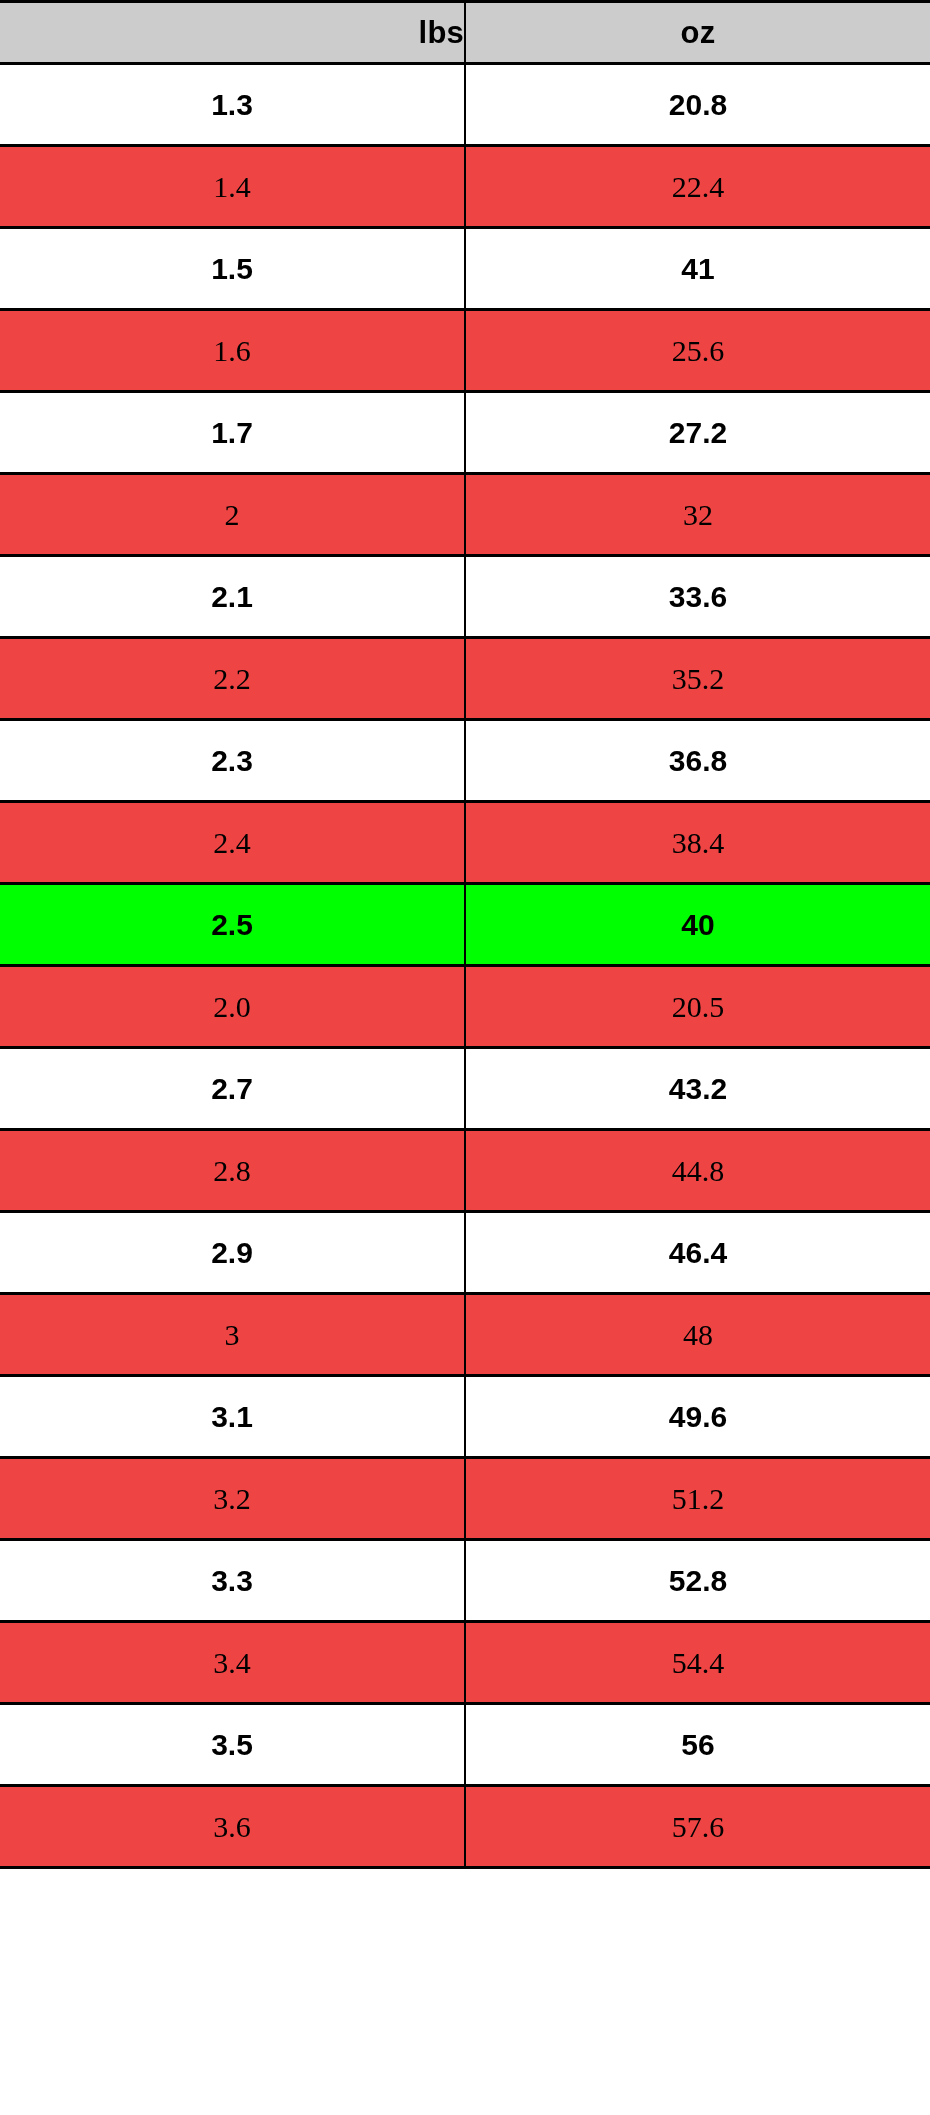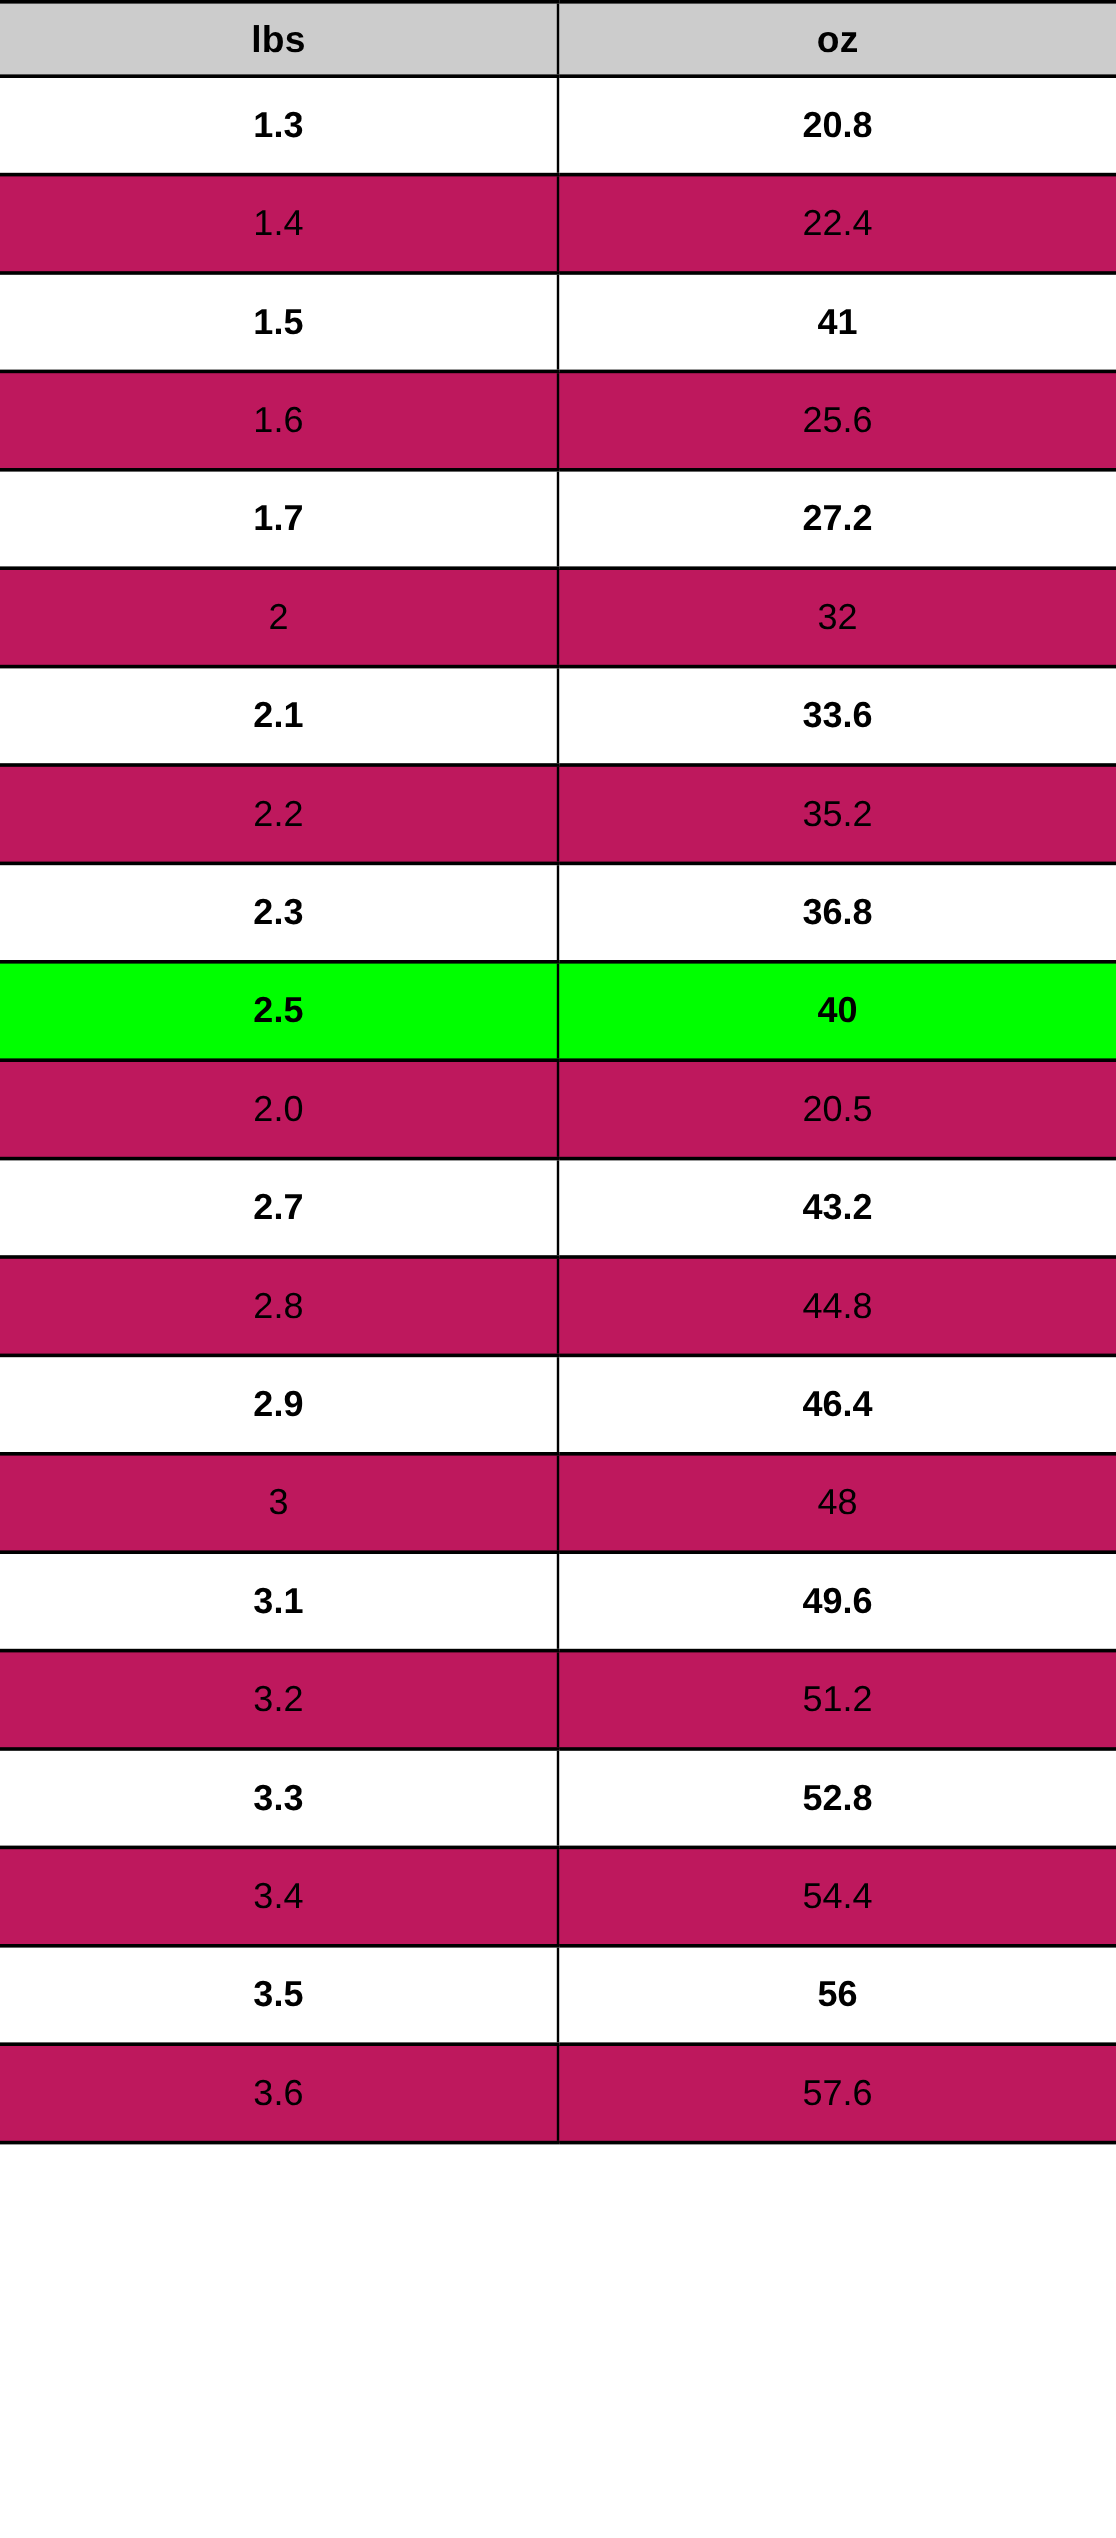--- a/index.html
+++ b/index.html
@@ -34,21 +34,21 @@
     font-weight: bold;
     text-align: center;
     vertical-align: middle;
     border-top: 3px solid #000000;
     border-bottom: 3px solid #000000;
     border-left: 2px solid #000000;
     border-right: 2px solid #000000;
     padding: 0;
     letter-spacing: 0.2px;
   }
-  .conversion-table thead th:first-child { border-left: none; }
+  .conversion-table thead th:first-child { border-left: none; text-align: right; }
   .conversion-table thead th:last-child  { border-right: none; }
 
   
   .conversion-table tbody td {
     height: 82px;
     box-sizing: border-box;
     font-size: 30px;
     font-weight: normal;
     color: #000000;
     text-align: center;
@@ -56,21 +56,21 @@
     padding: 0;
     border-bottom: 3px solid #000000;
     border-left: 2px solid #f97316;
     border-right: 2px solid #000000;
   }
   .conversion-table tbody td:first-child { border-left: none; }
   .conversion-table tbody td:last-child  { border-right: none; }
 
   
   .conversion-table tbody tr.row-odd  td { background: #ffffff; font-weight: bold; }
-  .conversion-table tbody tr.row-even td { background: #be185d; }
+  .conversion-table tbody tr.row-even td { background: #ef4444; font-family: Liberation Serif, serif; }
 
   
   .conversion-table tbody tr.row-highlight td {
     background: #00ff00 !important;
   }
 </style>
 </head>
 <body>
 
 <table class="conversion-table">
@@ -115,20 +115,24 @@
         <td>33.6</td>
       </tr>
       <tr class="row-even">
         <td>2.2</td>
         <td>35.2</td>
       </tr>
       <tr class="row-odd">
         <td>2.3</td>
         <td>36.8</td>
       </tr>
+      <tr class="row-even">
+        <td>2.4</td>
+        <td>38.4</td>
+      </tr>
       <tr class="row-odd row-highlight">
         <td>2.5</td>
         <td>40</td>
       </tr>
       <tr class="row-even">
         <td>2.0</td>
         <td>20.5</td>
       </tr>
       <tr class="row-odd">
         <td>2.7</td>

